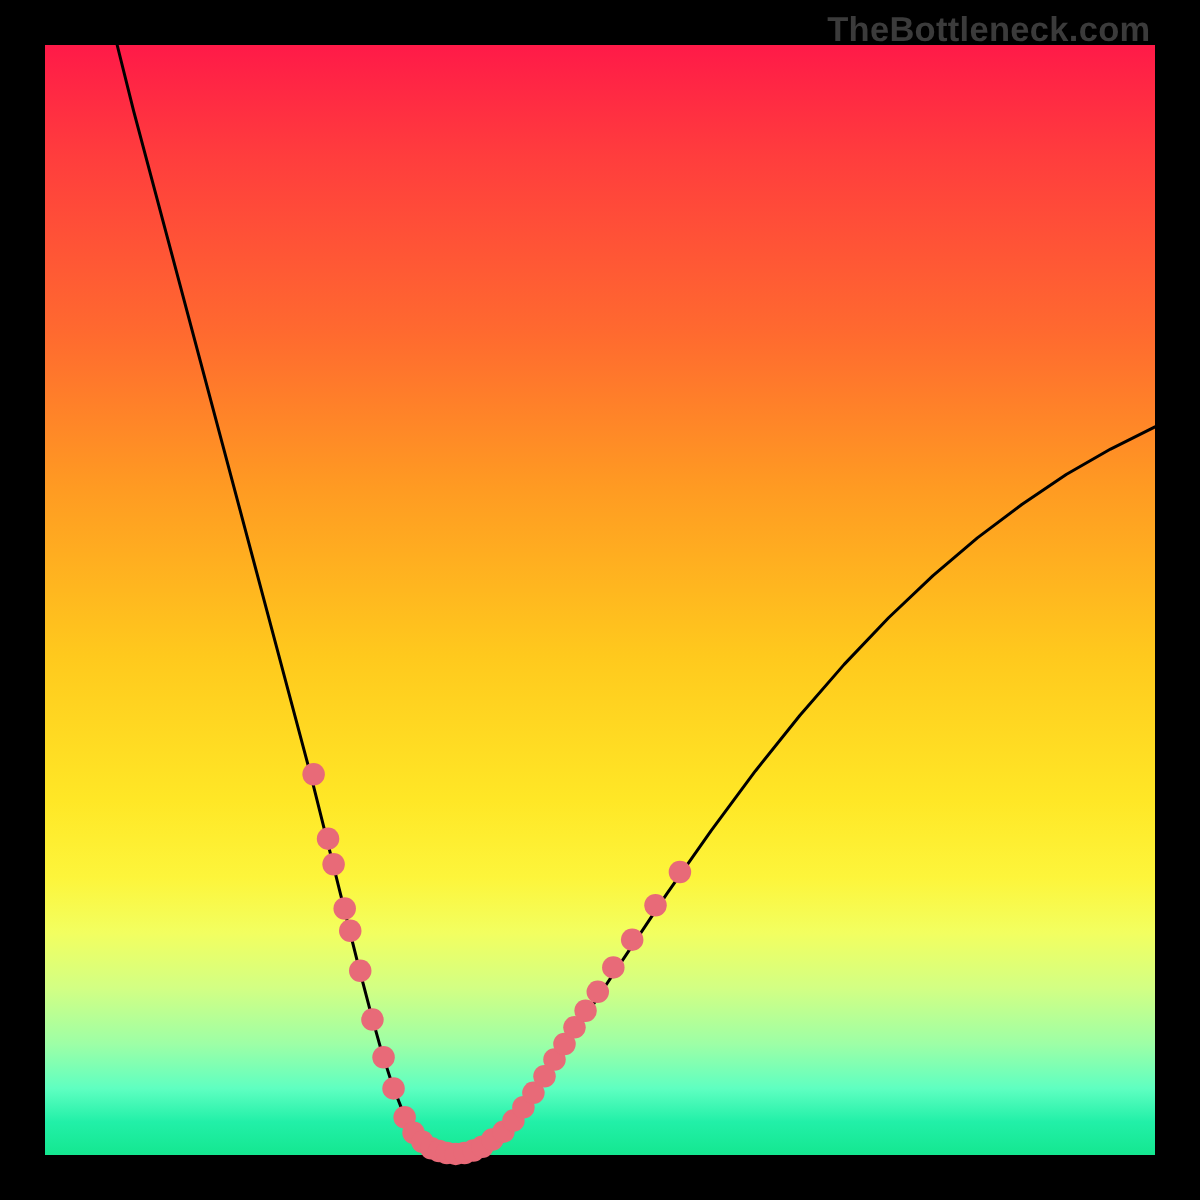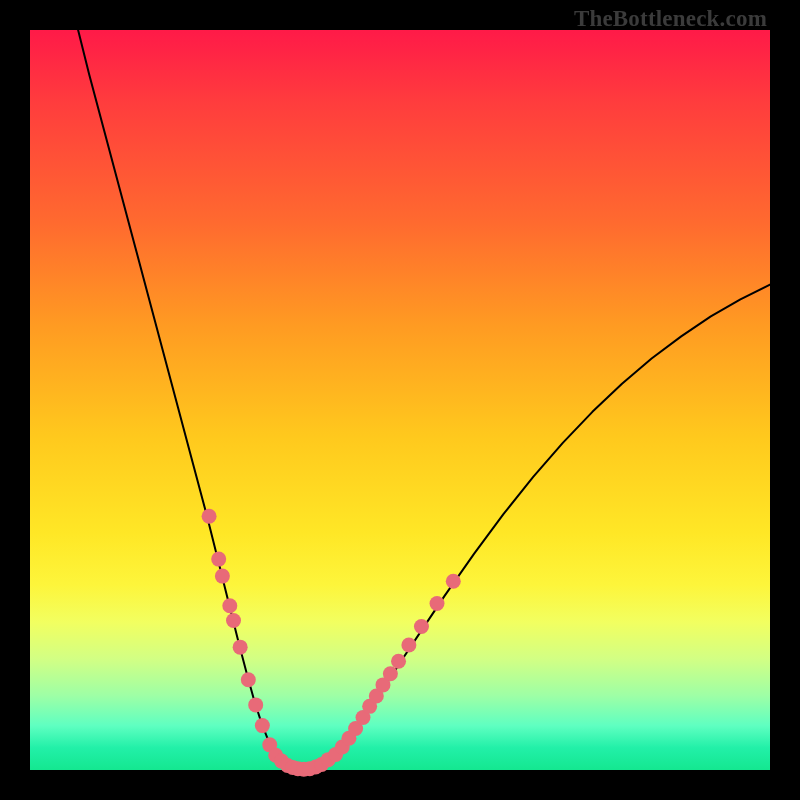--- a/index.html
+++ b/index.html
@@ -11,21 +11,20 @@
     background: #000;
     font-family: Arial, Helvetica, sans-serif;
   }
   .frame {
     position: absolute;
     left: 0;
     top: 0;
     width: 772px;
     height: 800px;
     background: #000;
-    font-family: Liberation Serif, serif;
   }
   .plot {
     position: absolute;
     background: linear-gradient(
       to bottom,
       #ff1a48 0%,
       #ff3d3d 10%,
       #ff6a2f 26%,
       #ff9b22 40%,
       #ffc91d 55%,

